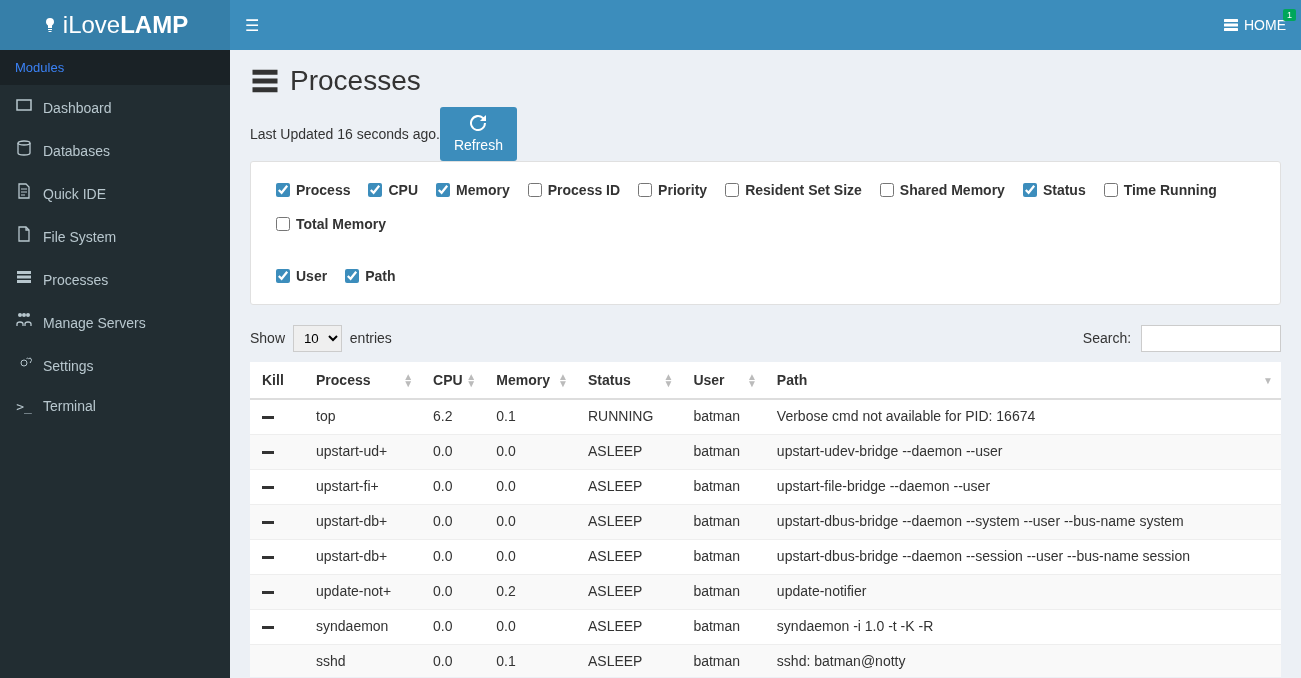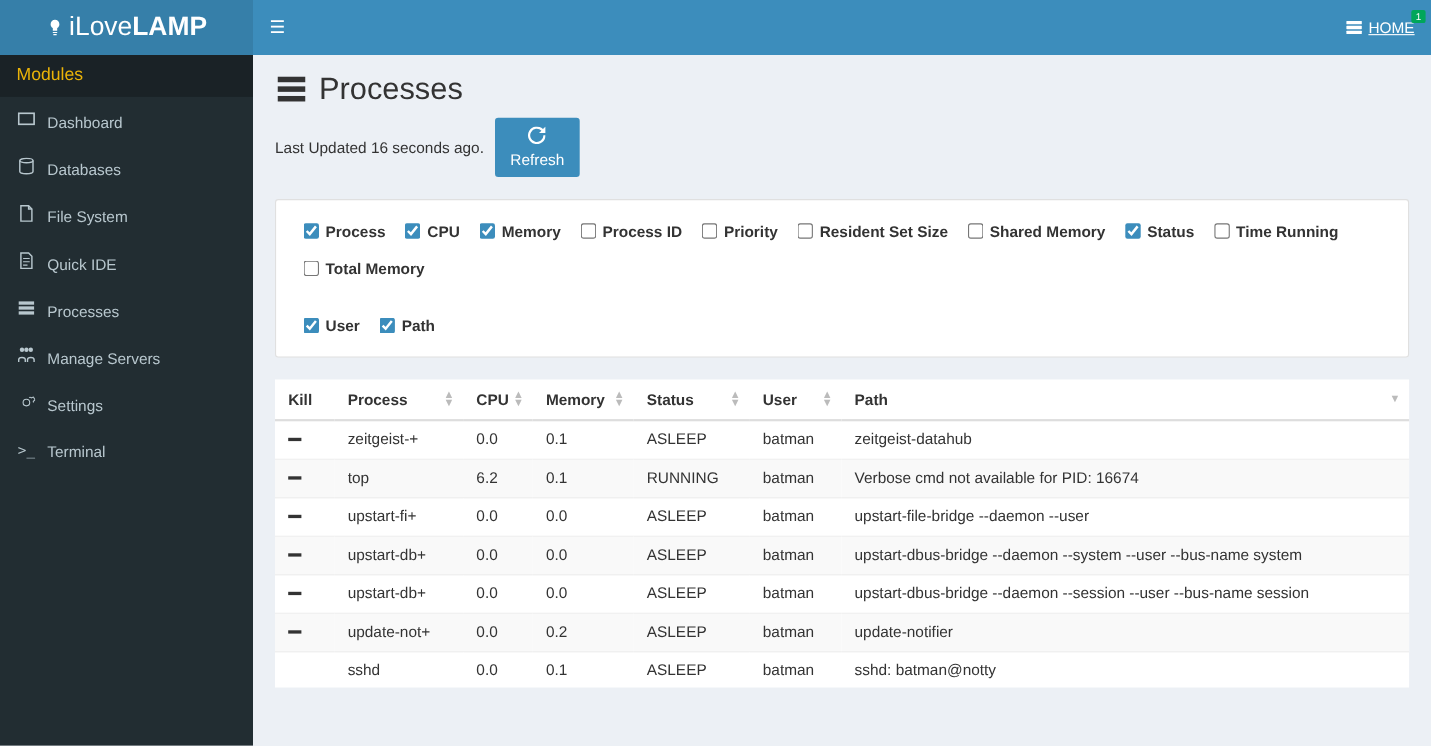--- a/index.html
+++ b/index.html
@@ -3,32 +3,32 @@
 <meta charset="utf-8">
 <style>
 * { margin: 0; padding: 0; box-sizing: border-box; }
 body { font-family: -apple-system, "Helvetica Neue", Arial, sans-serif; font-size: 14px; color: #333; background: #ecf0f5; overflow: hidden; }
 
 .topbar { height: 50px; background: #367fa9; display: flex; align-items: center; color: #fff; }
 .brand { width: 230px; height: 65px; background: #367fa9; display: flex; align-items: center; justify-content: center; font-size: 24px; font-weight: 300; }
 .brand .bold { font-weight: 600; }
 .topbar-rest { flex: 1; background: #3c8dbc; height: 50px; display: flex; align-items: center; justify-content: space-between; padding: 0 15px; }
 .hamburger { cursor: pointer; font-size: 16px; }
-.home-link { display: flex; align-items: center; gap: 5px; cursor: pointer; position: relative; font-size: 14px; text-decoration: underline; }
+.home-link { display: flex; align-items: center; gap: 5px; cursor: pointer; position: relative; font-size: 14px; }
 .home-badge { position: absolute; top: -8px; right: -10px; background: #00a65a; color: #fff; font-size: 9px; padding: 1px 4px; border-radius: 2px; }
 
 .container { display: flex; height: calc(100vh - 50px); }
 .sidebar { width: 230px; background: #222d32; color: #b8c7ce; overflow-y: auto; }
-.sidebar-header { padding: 10px 15px; color: #eab308; font-size: 16px; background: #1a2226; }
+.sidebar-header { padding: 10px 15px; color: #3b82f6; font-size: 13px; background: #1a2226; }
 .sidebar-item { display: flex; align-items: flex-end; gap: 10px; padding: 12px 15px; cursor: pointer; color: #b8c7ce; }
 .sidebar-item .icon { width: 18px; text-align: center; font-size: 14px; }
 
 .main { flex: 1; overflow-y: auto; padding: 15px 20px; }
 .page-header { display: flex; align-items: center; gap: 10px; font-size: 28px; font-weight: 500; color: #333; margin-bottom: 10px; }
-.subheader-row { display: flex; align-items: center; gap: 10px; margin-bottom: 20px; }
+.subheader-row { display: flex; align-items: center; }
 .last-updated { color: #333; font-size: 14px; }
 .btn-refresh { background: #3c8dbc; color: #fff; border: none; border-radius: 3px; padding: 8px 14px; font-size: 14px; cursor: pointer; display: inline-flex; align-items: center; gap: 6px; flex-direction: column; }
 
 .filter-box { background: #fff; border: 1px solid #e0e0e0; border-radius: 3px; padding: 20px 25px; margin-bottom: 20px; }
 .filter-row { display: flex; flex-wrap: wrap; gap: 18px; align-items: center; }
 .filter-item { display: flex; align-items: center; gap: 6px; font-weight: 600; color: #333; }
 .filter-item input { width: 14px; height: 14px; cursor: pointer; accent-color: #3c8dbc; }
 
 .table-controls { display: flex; justify-content: space-between; align-items: center; margin-bottom: 10px; }
 .show-entries select { padding: 4px 6px; border: 1px solid #ccc; margin: 0 4px; }
@@ -83,30 +83,30 @@
         <div class="sidebar-item">
           <span class="icon"><svg class="icon-svg" viewBox="0 0 16 16">
               <ellipse cx="8" cy="3" rx="6" ry="2" fill="none" stroke="currentColor" stroke-width="1.3"></ellipse>
               <path d="M2 3v10c0 1.1 2.7 2 6 2s6-.9 6-2V3" fill="none" stroke="currentColor" stroke-width="1.3"></path>
             </svg></span>
           <span>Databases</span>
         </div>
         <div class="sidebar-item">
           <span class="icon"><svg class="icon-svg" viewBox="0 0 16 16">
               <path d="M3 1h7l3 3v11H3z" fill="none" stroke="currentColor" stroke-width="1.3"></path>
+              <path d="M5 6h6M5 9h6M5 12h4" stroke="currentColor" stroke-width="1"></path>
+            </svg></span>
+          <span>Quick IDE</span>
+        </div>
+        <div class="sidebar-item">
+          <span class="icon"><svg class="icon-svg" viewBox="0 0 16 16">
+              <path d="M3 1h7l3 3v11H3z" fill="none" stroke="currentColor" stroke-width="1.3"></path>
               <path d="M10 1v3h3" fill="none" stroke="currentColor" stroke-width="1.3"></path>
             </svg></span>
           <span>File System</span>
-        </div>
-        <div class="sidebar-item">
-          <span class="icon"><svg class="icon-svg" viewBox="0 0 16 16">
-              <path d="M3 1h7l3 3v11H3z" fill="none" stroke="currentColor" stroke-width="1.3"></path>
-              <path d="M5 6h6M5 9h6M5 12h4" stroke="currentColor" stroke-width="1"></path>
-            </svg></span>
-          <span>Quick IDE</span>
         </div>
         <div class="sidebar-item">
           <span class="icon"><svg class="icon-svg" viewBox="0 0 16 16">
               <rect x="1" y="2" width="14" height="3"></rect>
               <rect x="1" y="6.5" width="14" height="3"></rect>
               <rect x="1" y="11" width="14" height="3"></rect>
             </svg></span>
           <span>Processes</span>
         </div>
         <div class="sidebar-item">
@@ -197,20 +197,31 @@
             <input type="checkbox" checked="" style="">
             <span>User</span>
           </label>
           <label class="filter-item">
             <input type="checkbox" checked="" style="">
             <span>Path</span>
           </label>
         </div>
     </div>
 
+    <div class="table-controls">
+      <div class="show-entries">
+        <span>Show</span>
+        <select><option>10</option></select>
+        <span>entries</span>
+      </div>
+      <div class="search-box">
+        <span>Search:</span>
+        <input type="text" style="">
+      </div>
+    </div>
 
     <table>
       <thead>
           <tr id="thead-row">
             <th><span>Kill</span></th>
             <th><span>Process</span><span class="sort-icons">
                 <span>▲</span>
                 <span>▼</span>
               </span></th>
             <th><span>CPU</span><span class="sort-icons">
@@ -230,38 +241,38 @@
                 <span>▼</span>
               </span></th>
             <th><span>Path</span><span class="sort-icons">
                 <span>▼</span>
               </span></th>
           </tr>
         </thead>
       <tbody id="tbody">
           <tr>
             <td><span class="kill-icon"><span class="minus"></span></span></td>
-            <td>zeitgeist-+</td>
-            <td>0.0</td>
-            <td>0.1</td>
-            <td>ASLEEP</td>
-            <td>batman</td>
-            <td>zeitgeist-datahub</td>
-          </tr>
-          <tr>
-            <td><span class="kill-icon"><span class="minus"></span></span></td>
             <td>top</td>
             <td>6.2</td>
             <td>0.1</td>
             <td>RUNNING</td>
             <td>batman</td>
             <td>Verbose cmd not available for PID: 16674</td>
           </tr>
           <tr>
             <td><span class="kill-icon"><span class="minus"></span></span></td>
+            <td>upstart-ud+</td>
+            <td>0.0</td>
+            <td>0.0</td>
+            <td>ASLEEP</td>
+            <td>batman</td>
+            <td>upstart-udev-bridge --daemon --user</td>
+          </tr>
+          <tr>
+            <td><span class="kill-icon"><span class="minus"></span></span></td>
             <td>upstart-fi+</td>
             <td>0.0</td>
             <td>0.0</td>
             <td>ASLEEP</td>
             <td>batman</td>
             <td>upstart-file-bridge --daemon --user</td>
           </tr>
           <tr>
             <td><span class="kill-icon"><span class="minus"></span></span></td>
             <td>upstart-db+</td>
@@ -281,20 +292,29 @@
             <td>upstart-dbus-bridge --daemon --session --user --bus-name session</td>
           </tr>
           <tr>
             <td><span class="kill-icon"><span class="minus"></span></span></td>
             <td>update-not+</td>
             <td>0.0</td>
             <td>0.2</td>
             <td>ASLEEP</td>
             <td>batman</td>
             <td>update-notifier</td>
+          </tr>
+          <tr>
+            <td><span class="kill-icon"><span class="minus"></span></span></td>
+            <td>syndaemon</td>
+            <td>0.0</td>
+            <td>0.0</td>
+            <td>ASLEEP</td>
+            <td>batman</td>
+            <td>syndaemon -i 1.0 -t -K -R</td>
           </tr>
           <tr>
             <td></td>
             <td>sshd</td>
             <td>0.0</td>
             <td>0.1</td>
             <td>ASLEEP</td>
             <td>batman</td>
             <td>sshd: batman@notty</td>
           </tr>

